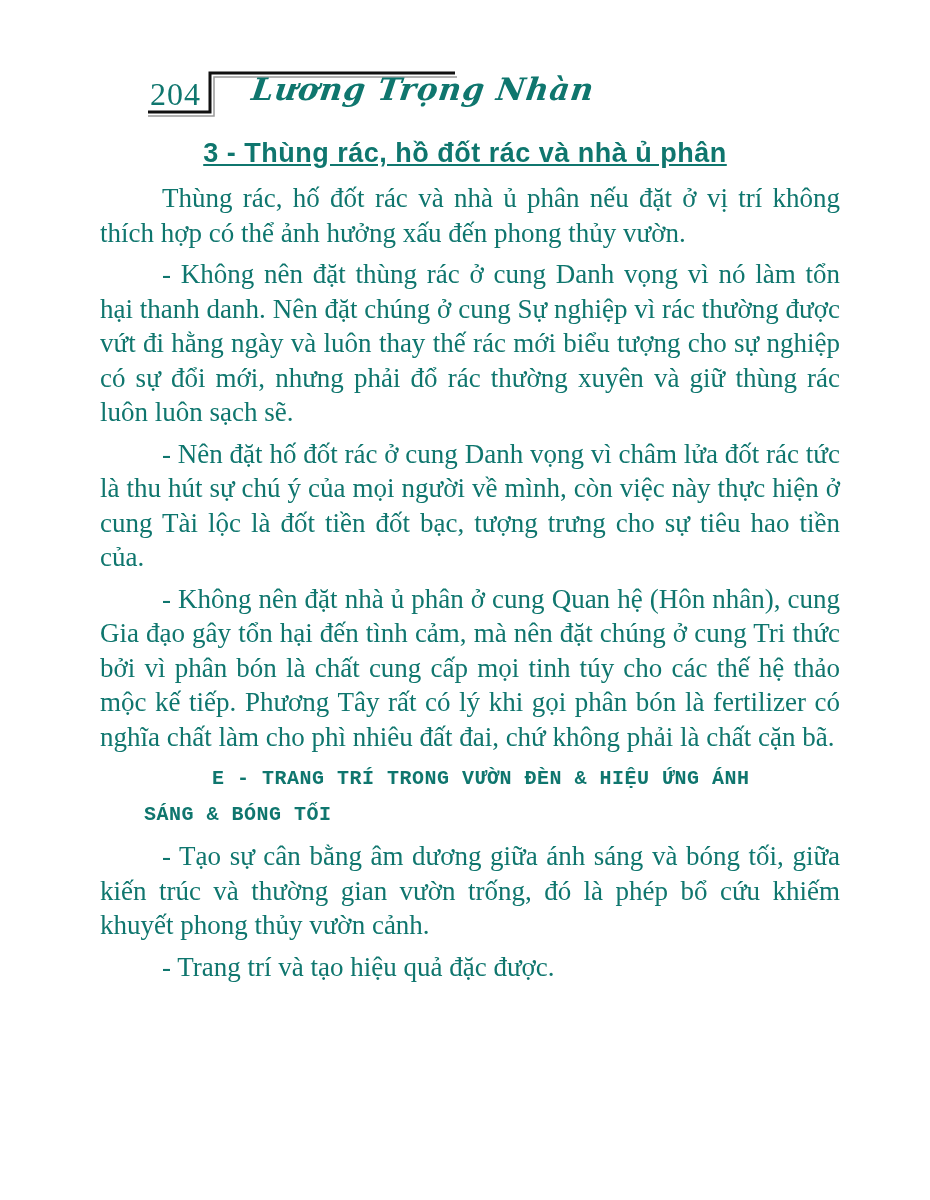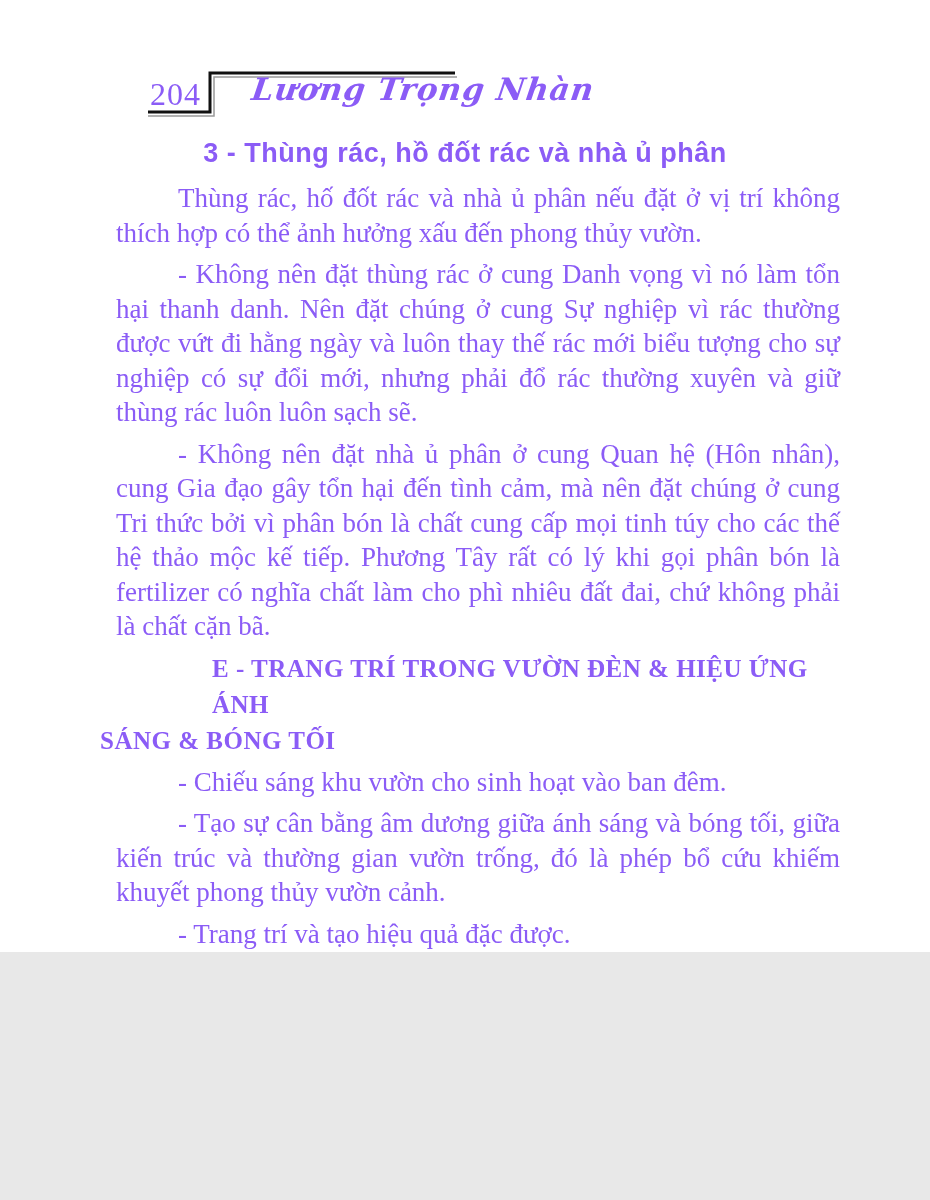--- a/index.html
+++ b/index.html
@@ -3,24 +3,24 @@
 <meta charset="utf-8">
 <style>
   html, body {
     margin: 0;
     padding: 0;
     background: #e8e8e8;
   }
   .page {
     position: relative;
     width: 930px;
-    height: 952px;
+    height: 1200px;
     margin: 0 auto;
     background: #ffffff;
-    color: #8b5cf6;
+    color: #0f766e;
     font-family: "Liberation Serif", serif;
     overflow: hidden;
   }
 
   
   .header {
     position: absolute;
     top: 60px;
     left: 0;
     width: 930px;
@@ -57,52 +57,54 @@
   .h-num {
     position: absolute;
     top: 138px;
     left: 0;
     width: 930px;
     text-align: center;
     font-family: "Liberation Sans", sans-serif;
     font-weight: 700;
     font-size: 27px;
     letter-spacing: 0.5px;
+    text-decoration: underline;
   }
 
   
   .body-col {
     position: absolute;
     left: 100px;
     top: 181px;
     width: 740px;
     font-size: 27px;
     line-height: 34.5px;
     text-align: justify;
   }
   .body-col p {
-    margin: 0 0 7px 16px;
+    margin: 0 0 7px 0;
     text-indent: 62px;
   }
 
   .h-letter {
-    font-family: Liberation Serif, serif;
+    font-family: Liberation Mono, monospace;
     font-weight: 700;
-    font-size: 25px;
+    font-size: 20px;
     letter-spacing: 0.5px;
     line-height: 36px;
     margin: 3px 0 6px 0;
     text-align: left;
   }
   .h-letter .line1 {
     display: block;
     padding-left: 112px;
   }
   .h-letter .line2 {
     display: block;
+    margin-left: 44px;
   }
 </style>
 </head>
 <body>
 
 <div class="page">
 
   <div class="header">
     <svg class="header-rule" width="480" height="60" viewBox="0 0 480 60">
       <polyline points="455,13 210,13 210,52 148,52" fill="none" stroke="#111111" stroke-width="3"></polyline>
@@ -111,25 +113,25 @@
     <div class="page-num">204</div>
     <div class="author">Lương Trọng Nhàn</div>
   </div>
 
   <div class="h-num">3 - Thùng rác, hồ đốt rác và nhà ủ phân</div>
 
   <div class="body-col">
 
     <p>Thùng rác, hố đốt rác và nhà ủ phân nếu đặt ở vị trí không thích hợp có thể ảnh hưởng xấu đến phong thủy vườn.</p>
     <p>- Không nên đặt thùng rác ở cung Danh vọng vì nó làm tổn hại thanh danh. Nên đặt chúng ở cung Sự nghiệp vì rác thường được vứt đi hằng ngày và luôn thay thế rác mới biểu tượng cho sự nghiệp có sự đổi mới, nhưng phải đổ rác thường xuyên và giữ thùng rác luôn luôn sạch sẽ.</p>
+    <p>- Nên đặt hố đốt rác ở cung Danh vọng vì châm lửa đốt rác tức là thu hút sự chú ý của mọi người về mình, còn việc này thực hiện ở cung Tài lộc là đốt tiền đốt bạc, tượng trưng cho sự tiêu hao tiền của.</p>
     <p>- Không nên đặt nhà ủ phân ở cung Quan hệ (Hôn nhân), cung Gia đạo gây tổn hại đến tình cảm, mà nên đặt chúng ở cung Tri thức bởi vì phân bón là chất cung cấp mọi tinh túy cho các thế hệ thảo mộc kế tiếp. Phương Tây rất có lý khi gọi phân bón là fertilizer có nghĩa chất làm cho phì nhiêu đất đai, chứ không phải là chất cặn bã.</p>
 
     <div class="h-letter">
       <span class="line1">E - TRANG TRÍ TRONG VƯỜN ĐÈN &amp; HIỆU ỨNG ÁNH</span>
       <span class="line2">SÁNG &amp; BÓNG TỐI</span>
     </div>
 
-    <p>- Chiếu sáng khu vườn cho sinh hoạt vào ban đêm.</p>
     <p>- Tạo sự cân bằng âm dương giữa ánh sáng và bóng tối, giữa kiến trúc và thường gian vườn trống, đó là phép bổ cứu khiếm khuyết phong thủy vườn cảnh.</p>
     <p>- Trang trí và tạo hiệu quả đặc được.</p>
 
   </div>
 </div>
 
 </body></html>

